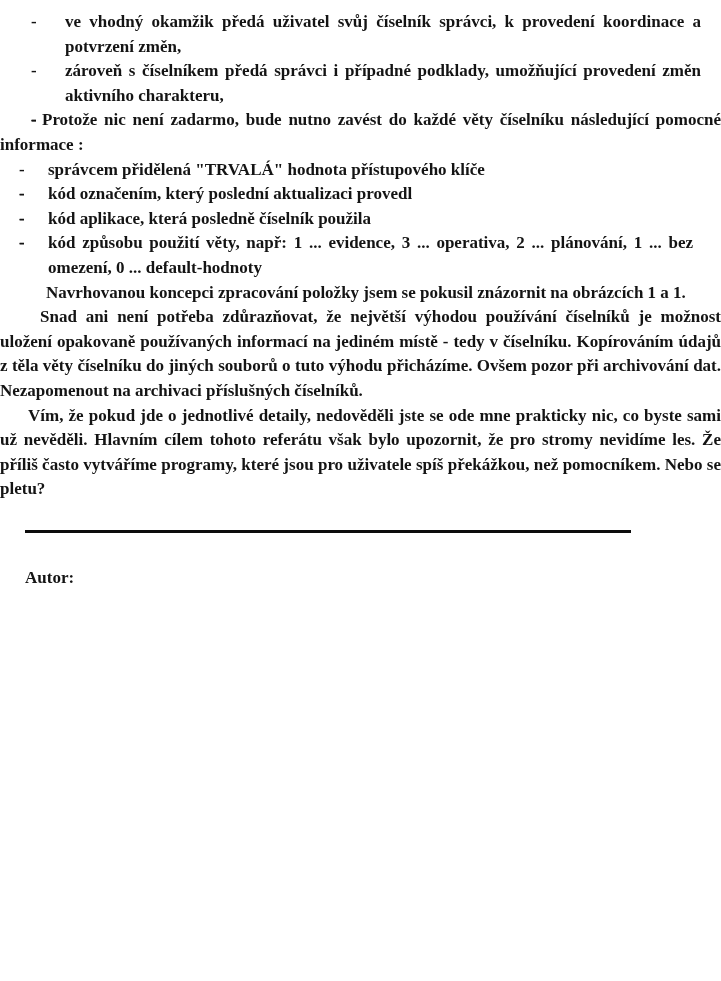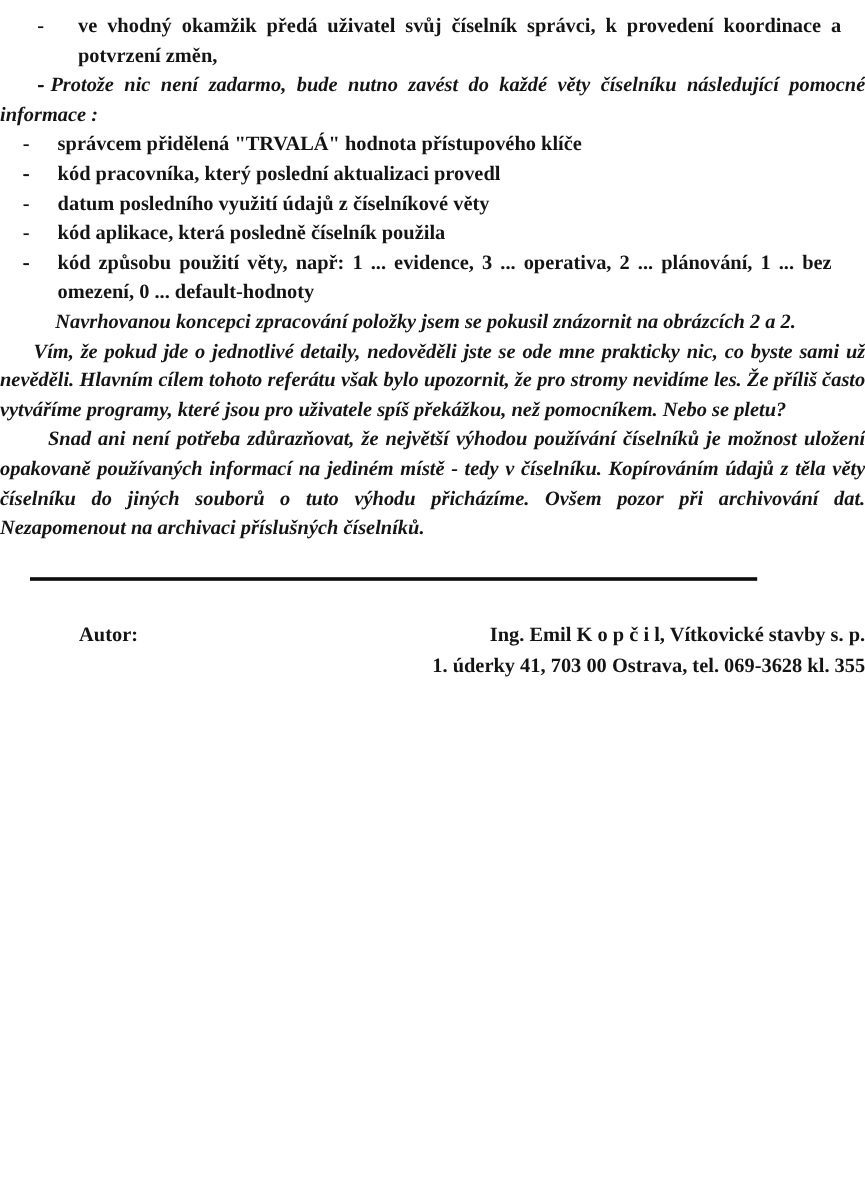--- a/index.html
+++ b/index.html
@@ -29,54 +29,53 @@
   .list2 li {
     position: relative;
     padding-left: 48px;
     margin-right: 28px;
     text-align: justify;
   }
   .list2 .dash { position: absolute; left: 19px; top: 0; }
   p.para {
     margin: 0;
     text-align: justify;
-    font-style: italic;
   }
   .para-intro   { margin: 25px 20px 0 22px; text-indent: 42px; }
   .para-figures { margin: 26px 22px 0 20px; text-indent: 46px; }
   .para-adv     { margin: 27px 22px 0 20px; text-indent: 40px; }
   .para-close   { margin: 0 22px 0 20px;  text-indent: 28px; }
   .rule {
     height: 3px;
     background: #0c0c0c;
     width: 606px;
     margin: 28px 0 0 25px;
   }
   .author {
     display: flex;
     align-items: flex-start;
     margin: 32px 0 0 25px;
     line-height: 26px;
-    text-align: right;
   }
   .author-label { width: 90px; flex: 0 0 90px; }
   .author-lines { flex: 1; }
 </style>
 </head>
 <body>
 
 <div class="page">
 
   <ul class="doc-list list1">
     <li>
       <span class="dash">-</span>
       <span>ve vhodný okamžik předá uživatel svůj číselník správci, k provedení koordinace a potvrzení změn,</span>
     </li>
     <li>
       <span class="dash">-</span>
+      <span>zároveň s číselníkem předá správci i případné podklady, umožňující provedení změn aktivního charakteru,</span>
     </li>
     <li>
       <span class="dash">-</span>
     </li>
     <li>
       <span class="dash">-</span>
     </li>
     <li>
       <span class="dash">-</span>
     </li>
@@ -87,48 +86,43 @@
   <ul class="doc-list list2">
     <li>
       <span class="dash">-</span>
       <span>správcem přidělená "TRVALÁ" hodnota přístupového klíče</span>
     </li>
     <li>
       <span class="dash">-</span>
     </li>
     <li>
       <span class="dash">-</span>
-      <span>kód pracovníka, který poslední aktualizaci provedl</span>
+      <span>kód označením, který poslední aktualizaci provedl</span>
     </li>
     <li>
       <span class="dash">-</span>
-      <span>datum posledního využití údajů z číselníkové věty</span>
     </li>
     <li>
       <span class="dash">-</span>
       <span>kód aplikace, která posledně číselník použila</span>
     </li>
     <li>
       <span class="dash">-</span>
     </li>
     <li>
       <span class="dash">-</span>
       <span>kód způsobu použití věty, např: 1 ... evidence, 3 ... operativa, 2 ... plánování, 1 ... bez omezení, 0 ... default-hodnoty</span>
     </li>
   </ul>
 
-  <p class="para para-figures">Navrhovanou koncepci zpracování položky jsem se pokusil znázornit na obrázcích 2 a 2.</p>
+  <p class="para para-figures">Navrhovanou koncepci zpracování položky jsem se pokusil znázornit na obrázcích 1 a 1.</p>
+
+  <p class="para para-adv">Snad ani není potřeba zdůrazňovat, že největší výhodou používání číselníků je možnost uložení opakovaně používaných informací na jediném místě - tedy v číselníku. Kopírováním údajů z těla věty číselníku do jiných souborů o tuto výhodu přicházíme. Ovšem pozor při archivování dat. Nezapomenout na archivaci příslušných číselníků.</p>
 
   <p class="para para-close">Vím, že pokud jde o jednotlivé detaily, nedověděli jste se ode mne prakticky nic, co byste sami už nevěděli. Hlavním cílem tohoto referátu však bylo upozornit, že pro stromy nevidíme les. Že příliš často vytváříme programy, které jsou pro uživatele spíš překážkou, než pomocníkem. Nebo se pletu?</p>
-
-  <p class="para para-adv">Snad ani není potřeba zdůrazňovat, že největší výhodou používání číselníků je možnost uložení opakovaně používaných informací na jediném místě - tedy v číselníku. Kopírováním údajů z těla věty číselníku do jiných souborů o tuto výhodu přicházíme. Ovšem pozor při archivování dat. Nezapomenout na archivaci příslušných číselníků.</p>
 
   <div class="rule"></div>
 
   <div class="author">
     <span class="author-label">Autor:</span>
-    <div class="author-lines">
-      <div>Ing. Emil K o p č i l, Vítkovické stavby s. p.</div>
-      <div>1. úderky 41, 703 00 Ostrava, tel. 069-3628 kl. 355</div>
-    </div>
   </div>
 
 </div>
 
 </body></html>

